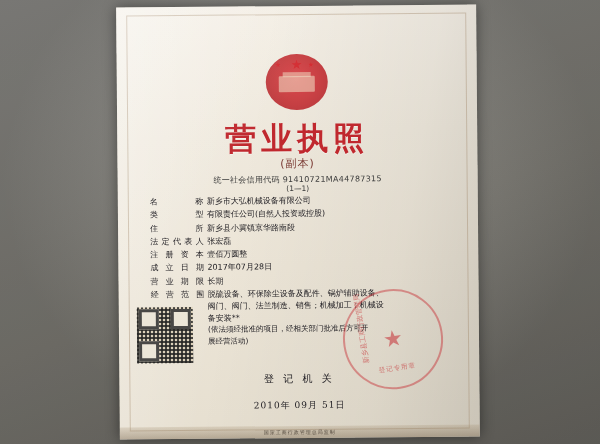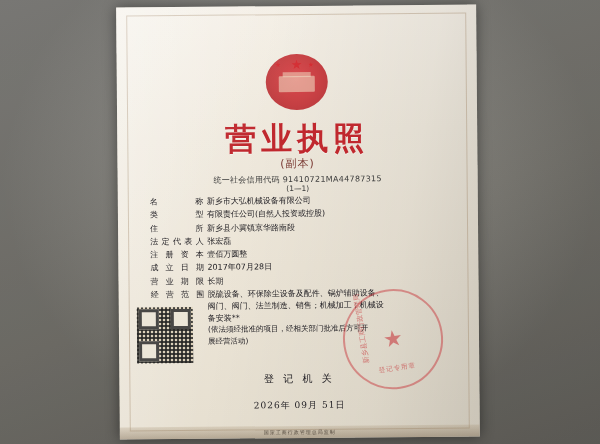--- a/index.html
+++ b/index.html
@@ -383,21 +383,21 @@
       <div class="seal-star">★</div>
       <div class="seal-text">
         <span style="transform: rotate(-120deg) translate(0,-40px) rotate(30deg);">新乡县工商行政管理局</span>
       </div>
       <div class="seal-bottom">登记专用章</div>
     </div>
 
     <div class="authority">登 记 机 关</div>
 
     <div class="date-line">
-      <span class="num">2026</span><span>年</span>
+      <span class="num">2010</span><span>年</span>
       <span class="num">09</span><span>月</span>
       <span class="num">51</span><span>日</span>
     </div>
 
     <div class="footer-strip">国家工商行政管理总局监制</div>
     <div class="glare"></div>
   </div>
 </div>
 
 </body></html>

